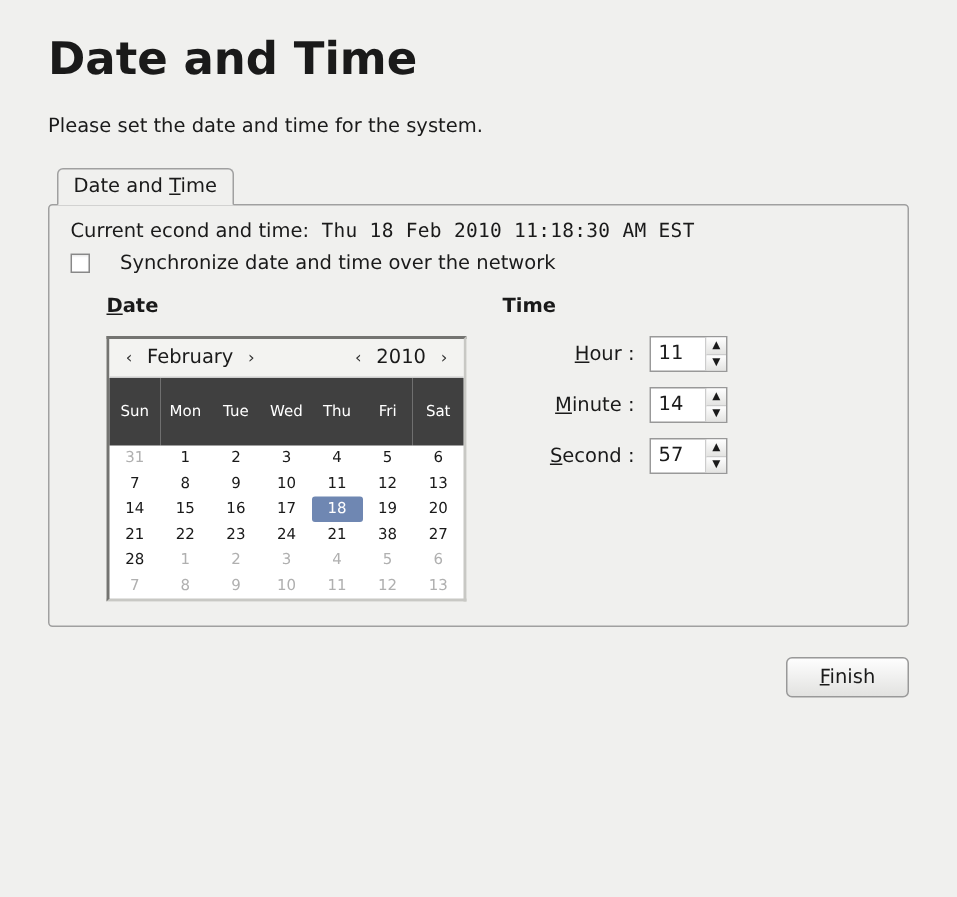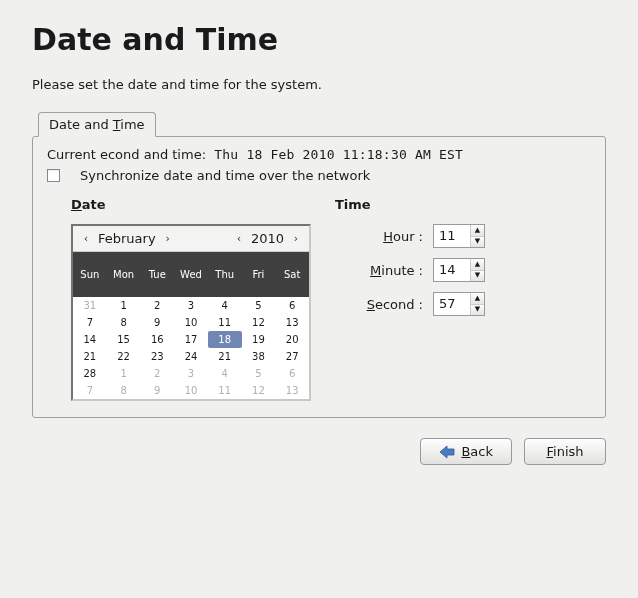--- a/index.html
+++ b/index.html
@@ -326,23 +326,15 @@
           </div>
         </div>
 
       </div>
     </div>
   </div>
 </div>
 
 <div class="footer">
   <div class="btn">
-    <span class="back-icon">
-      <svg width="16" height="14" viewBox="0 0 16 14">
-        <path d="M8 1 L1 7 L8 13 L8 10 L15 10 L15 4 L8 4 Z" fill="#4a7bbf" stroke="#2a5a9f" stroke-width="0.8"></path>
-      </svg>
-    </span>
-    <span><span><u>B</u>ack</span></span>
-  </div>
-  <div class="btn">
     <span><span><u>F</u>inish</span></span>
   </div>
 </div>
 
 </body></html>

